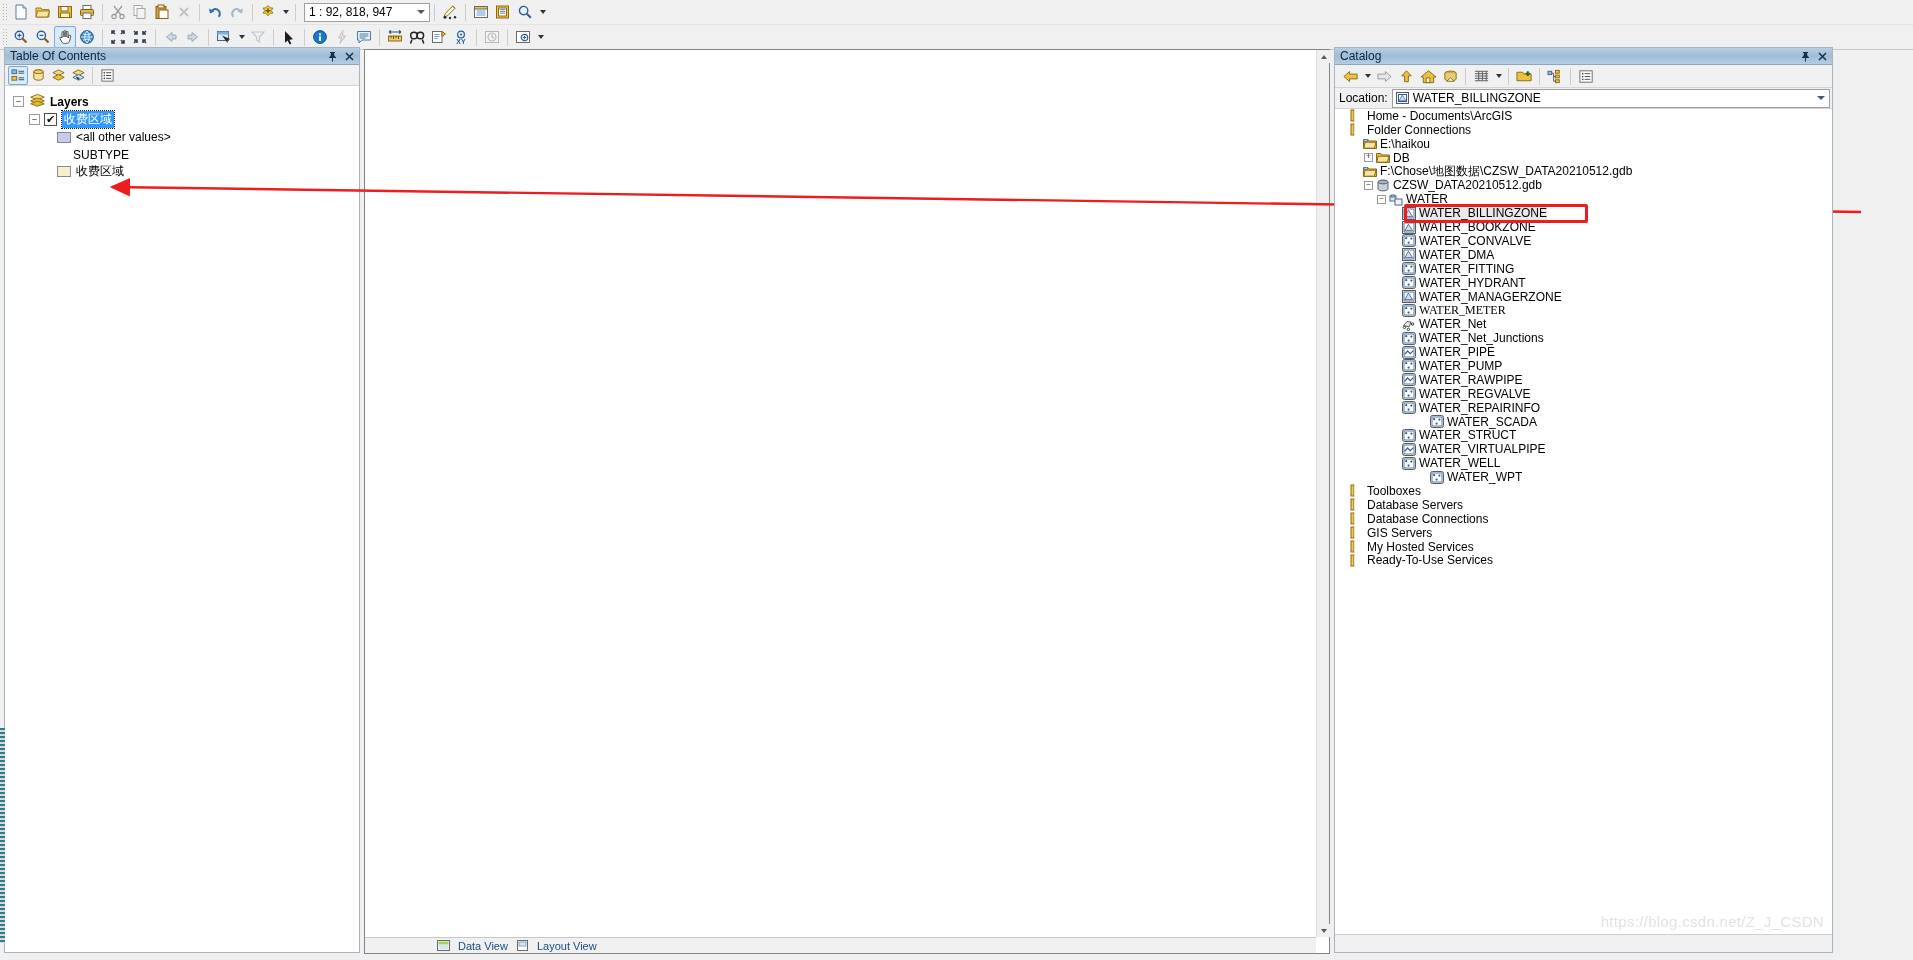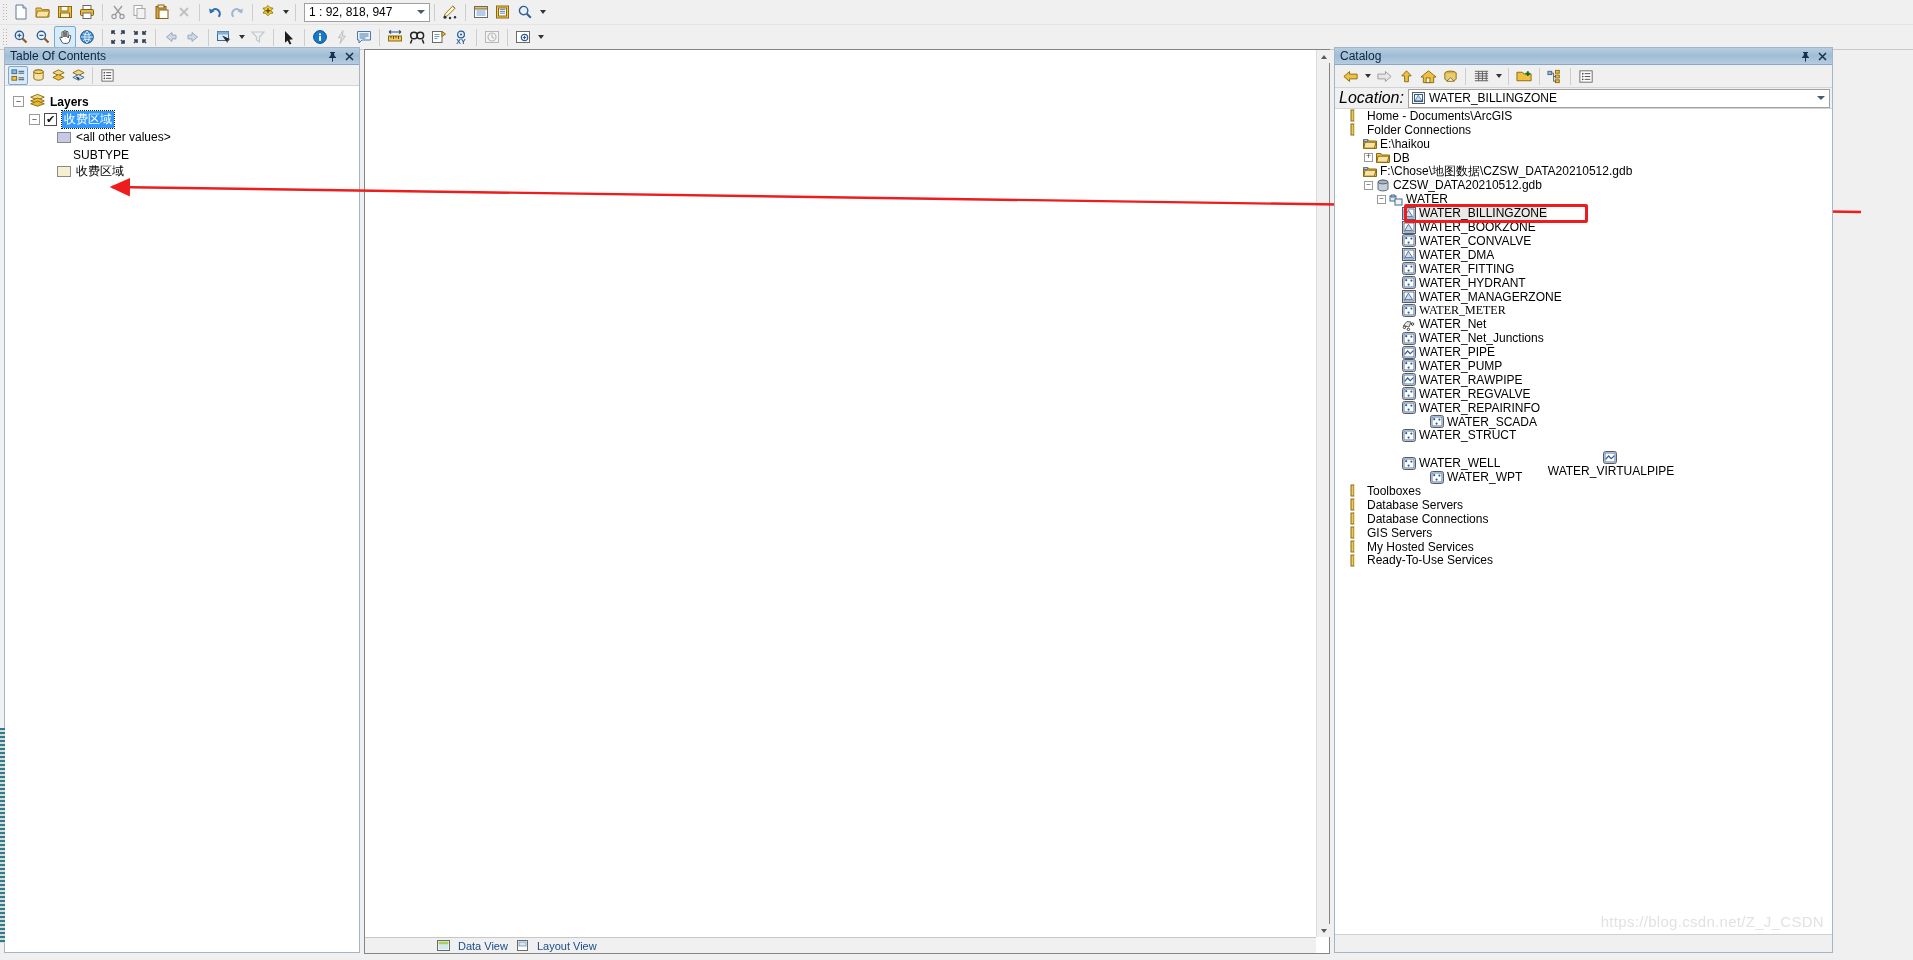--- a/index.html
+++ b/index.html
@@ -137,21 +137,21 @@
     background: #fff; border: 1px solid #a6b5c4; overflow: hidden;
   }
   .cat-toolbar {
     height: 23px; background: #f0f0f0; border-bottom: 1px solid #d4d4d4;
     display: flex; align-items: center; padding-left: 4px;
   }
   .cat-loc {
     height: 21px; display: flex; align-items: center; padding-left: 4px;
     background: #f0f0f0; border-bottom: 1px solid #d4d4d4; gap: 4px;
   }
-  .cat-loc .lbl { font-size: 16px; font-style: italic; }
+  .cat-loc .lbl { font-size: 12px; }
   .loc-combo {
     flex: 1; height: 19px; border: 1px solid #a0a0a0; background: #fff;
     display: flex; align-items: center; gap: 4px; padding-left: 3px; margin-right: 2px;
   }
   .loc-combo .val { flex: 1; font-size: 12px; }
   #cat-tree { position: absolute; left: 0; top: 61px; right: 0; bottom: 18px; background: #fff; overflow: hidden; }
   .cnode { display: flex; align-items: center; height: 14px; white-space: nowrap; }
   .cnode .clabel { font-size: 12px; color: #000; }
   .cnode.highlighted .clabel { background: #e9e9e9; }
   .cicon { width: 14px; height: 13px; flex: 0 0 auto; margin-right: 3px; display: block; }
@@ -990,21 +990,21 @@
           <span style="width: 3px; flex: 0 0 auto;"></span>
           <span class="cicon"><svg width="14" height="13" viewBox="0 0 14 13">
               <rect x=".5" y=".5" width="13" height="12" rx="2" fill="#f8f8f8" stroke="#5a5a5a"></rect>
               <rect x="2" y="2" width="10" height="9" fill="#fff" stroke="#2f5d96" stroke-width=".8"></rect>
               <circle cx="4.2" cy="4.2" r="1.1" fill="#2f5d96"></circle>
               <circle cx="9.4" cy="4.6" r="1.1" fill="#2f5d96"></circle>
               <circle cx="6.6" cy="8.6" r="1.1" fill="#2f5d96"></circle>
             </svg></span>
           <span class="clabel">WATER_STRUCT</span>
         </div>
-        <div class="cnode" style="padding-left: 55px; height: 13.9px; flex-direction: column;">
+        <div class="cnode" style="padding-left: 55px; height: 13.9px;">
           <span class="cexp none"></span>
           <span style="width: 3px; flex: 0 0 auto;"></span>
           <span class="cicon"><svg width="14" height="13" viewBox="0 0 14 13">
               <rect x=".5" y=".5" width="13" height="12" rx="2" fill="#f8f8f8" stroke="#5a5a5a"></rect>
               <rect x="2" y="2" width="10" height="9" fill="#fff" stroke="#2f5d96" stroke-width=".8"></rect>
               <path d="M2.6 8.4l3-3.4 2.6 2.6 3.2-3" stroke="#2f5d96" stroke-width="1.2" fill="none"></path>
             </svg></span>
           <span class="clabel">WATER_VIRTUALPIPE</span>
         </div>
         <div class="cnode" style="padding-left: 55px; height: 13.9px;">

